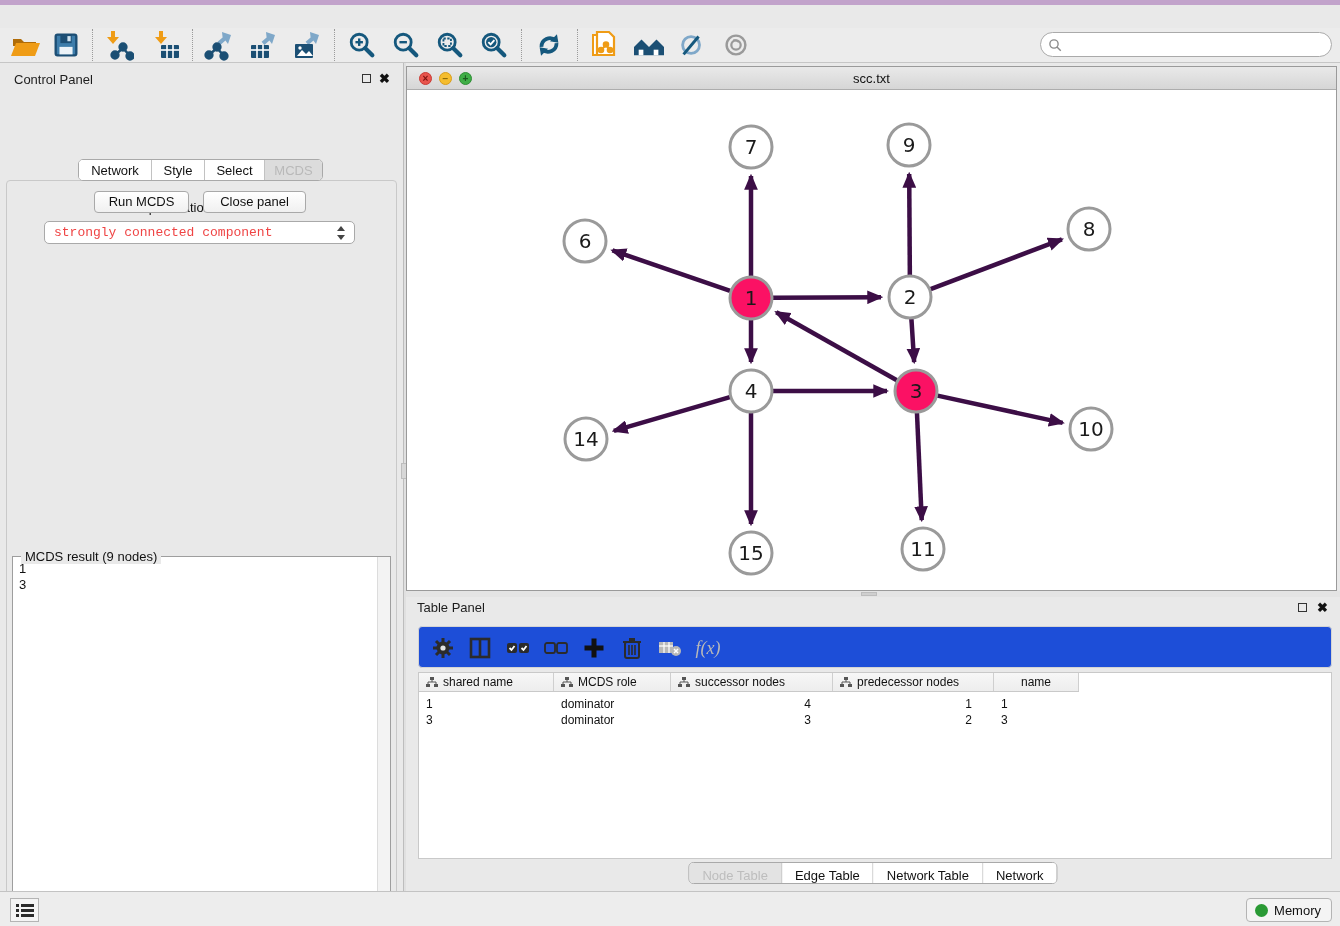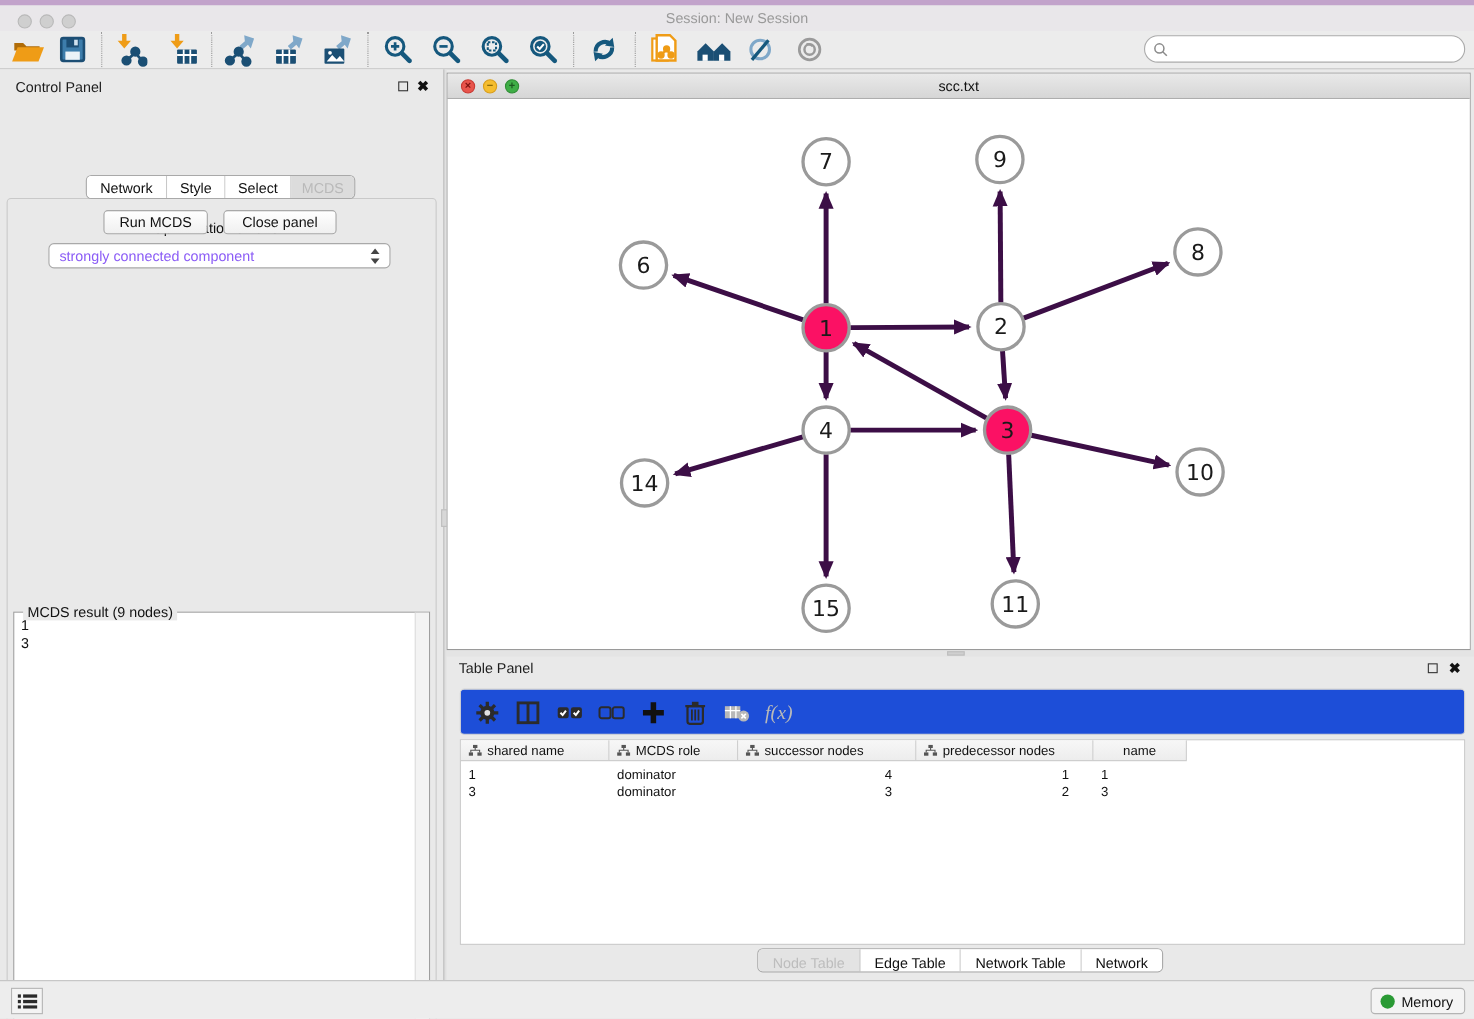--- a/index.html
+++ b/index.html
@@ -26,21 +26,21 @@
   .panel-title { position:absolute; font-size:13px; color:#1d1d1d; }
   .mini-float { position:absolute; width:9px; height:9px; border:1.5px solid #333; }
   .mini-close { position:absolute; font-size:13px; font-weight:bold; color:#111; line-height:10px; }
   .tabpane { position:absolute; left:6px; top:117px; width:391px; height:762px; border:1px solid #c9c9c9; border-radius:4px; background:#e9e9e9; }
   .segctl { position:absolute; display:flex; height:22px; border:1px solid #a9a9a9; border-radius:5px; overflow:hidden; background:#fff; }
   .seg { font-size:13px; color:#111; background:#fff; display:flex; align-items:center; justify-content:center; border-right:1px solid #c2c2c2; }
   .seg:last-child { border-right:none; }
   .seg.gray-active { background:#dcdcdc; color:#b9b9b9; }
   .cp-tabs { left:78px; top:96px; }
   .opt-label { position:absolute; left:0; width:403px; top:137px; text-align:center; font-size:13px; color:#111; }
-  .dropdown { position:absolute; left:44px; top:158px; width:311px; height:23px; background:#fff; border:1px solid #a9a9a9; border-radius:5px; font-size:13px; color:#8b5cf6; line-height:21px; padding-left:9px; }
+  .dropdown { position:absolute; left:44px; top:158px; width:311px; height:23px; background:#fff; border:1px solid #a9a9a9; border-radius:5px; font-size:13px; color:#ef4444; line-height:21px; padding-left:9px;font-family:Liberation Mono, monospace; }
   .dd-arrows { position:absolute; right:8px; top:3px; width:9px; height:16px; }
   .dd-arrows i { position:absolute; left:0; width:0; height:0; border-left:4.5px solid transparent; border-right:4.5px solid transparent; }
   .dd-arrows i.up { top:1px; border-bottom:5px solid #444; }
   .dd-arrows i.dn { bottom:1px; border-top:5px solid #444; }
   .btn { position:absolute; height:22px; background:linear-gradient(#ffffff,#f0f0f0); border:1px solid #a9a9a9; border-radius:4px; font-size:13px; color:#111; text-align:center; line-height:20px; }
   .result-box { position:absolute; left:12px; top:493px; width:379px; height:383px; border:1px solid #9e9e9e; background:#fff; }
   .result-title { position:absolute; left:8px; top:-8px; background:#e9e9e9; padding:0 4px; font-size:13px; color:#111; }
   .result-lines { position:absolute; left:6px; top:4px; font-size:13px; color:#111; line-height:16px; white-space:pre; }
   .result-scroll { position:absolute; right:0; top:0; bottom:0; width:13px; background:#f3f3f3; border-left:1px solid #dcdcdc; }
 
@@ -81,26 +81,20 @@
   .sb-left { position:absolute; left:10px; top:6px; width:29px; height:24px; background:#f4f4f4; border:1px solid #b4b4b4; display:flex; align-items:center; justify-content:center; }
   .sb-mem { position:absolute; right:8px; top:6px; height:24px; padding:0 10px 0 8px; background:#f4f4f4; border:1px solid #b4b4b4; border-radius:4px; display:flex; align-items:center; gap:6px; font-size:13px; color:#111; }
   .sb-mem .dot { width:13px; height:13px; border-radius:50%; background:#2a9a35; }
 </style>
 </head>
 <body>
 
 <div id="app">
 
   <div class="menu-strip"></div>
-  <div class="titlebar">
-    <span class="tl gray" style="left:16px"></span>
-    <span class="tl gray" style="left:36px"></span>
-    <span class="tl gray" style="left:56px"></span>
-    <div class="title">Session: New Session</div>
-  </div>
 
   <div class="toolbar">
     <div class="tbtn" style="left:4px">
       <svg width="32" height="32" viewBox="0 0 32 32">
         <path d="M5 10 h8 l3 3 h12 v4 H5 z" fill="#b06c08"></path>
         <path d="M3 27 L8 14 h24 l-5 13 z" fill="#ef9c16"></path>
       </svg>
     </div>
     <div class="tbtn" style="left:46px">
       <svg width="30" height="30" viewBox="0 0 32 32">

